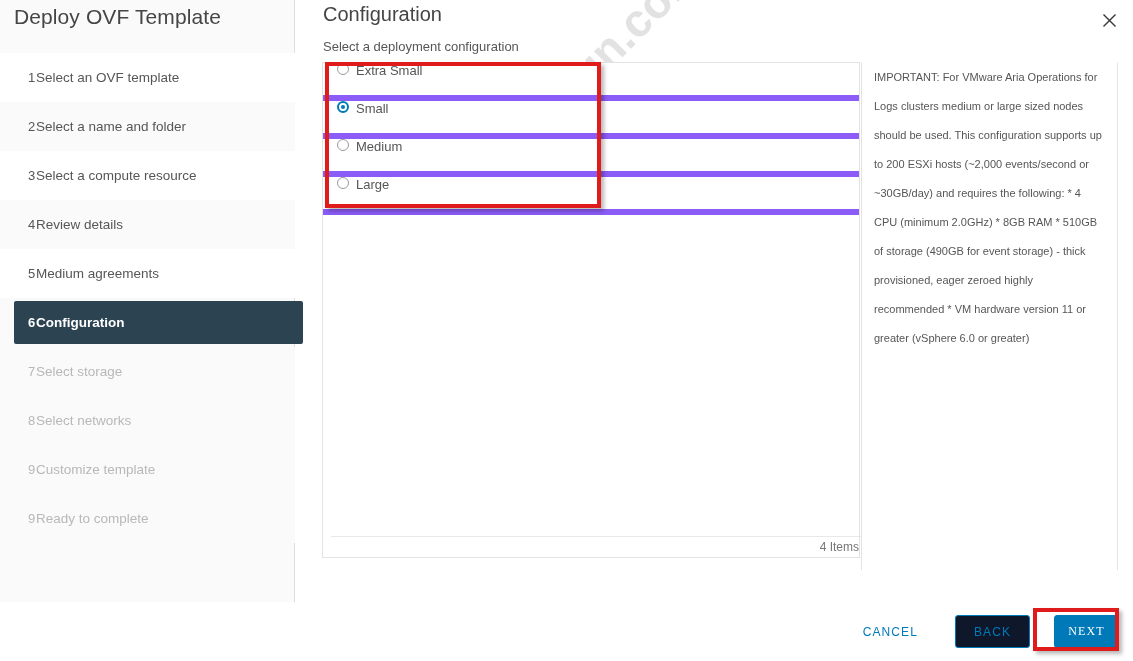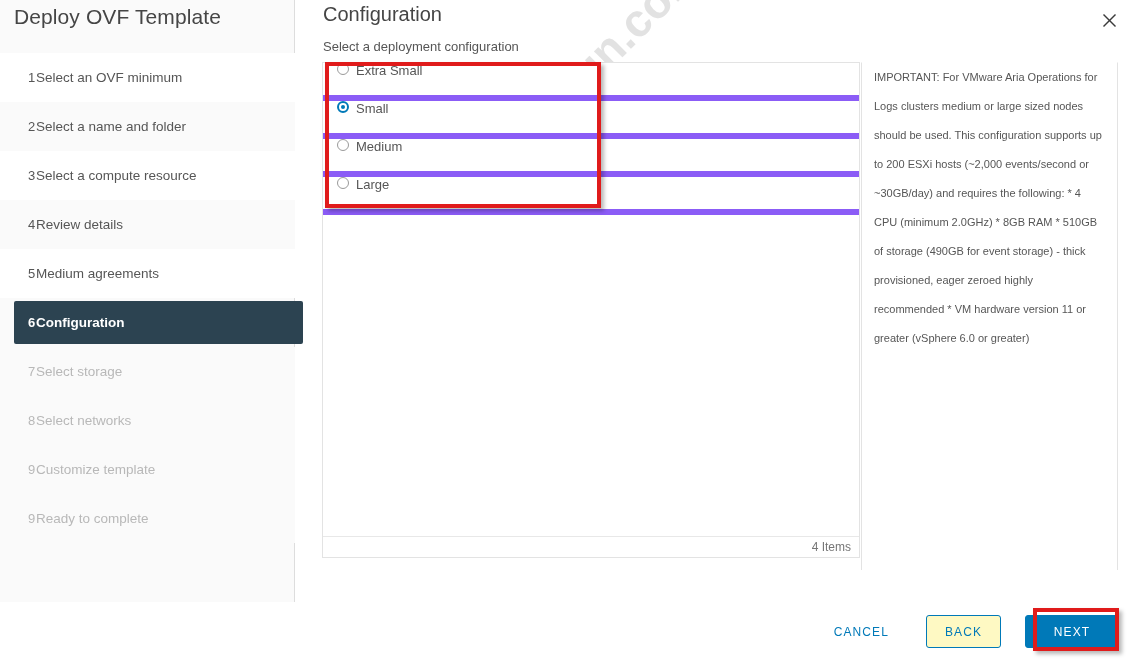--- a/index.html
+++ b/index.html
@@ -183,21 +183,21 @@
     color: #565656;
     white-space: nowrap;
   }
   #table-spacer {
     position: absolute;
     left: 0; top: 152px;
     width: 100%; height: 321px;
   }
   #table-footer {
     position: absolute;
-    left: 0; bottom: 0;
+    left: 8px; bottom: 0;
     width: 100%;
     height: 21px;
     border-top: 1px solid #e8e8e8;
     display: flex;
     align-items: center;
     justify-content: flex-end;
     padding-right: 8px;
   }
   #items-count {
     font-size: 12px;
@@ -263,48 +263,49 @@
     border-radius: 3px;
   }
   #btn-cancel {
     background: transparent;
     border: 1px solid transparent;
     color: #0079b8;
     padding: 0 14px;
     margin-right: 10px;
   }
   #btn-back {
-    background: #fef9c3;
+    background: #0f172a;
     border: 1px solid #0079b8;
     color: #0079b8;
     width: 75px;
     margin-right: 12px;
   }
   #btn-next {
     background: #0079b8;
     border: 1px solid #0079b8;
     color: #ffffff;
-    width: 94px;
+    width: 65px;
+    font-family: Liberation Serif, serif;
   }
 </style>
 </head>
 <body>
 
 <div id="wizard">
 
   <div id="watermark">mustafakarakoyun.com</div>
 
   <div id="sidebar">
     <div id="wizard-title">Deploy OVF Template</div>
     <div id="steps">
         <div class="progress-track progress-done" style="top: 0px; height: 245px;"></div>
         <div class="progress-track progress-todo" style="top: 294px; height: 196px;"></div>
         <div class="step done">
           <span class="num">1</span>
-          <span class="label">Select an OVF minimum</span>
+          <span class="label">Select an OVF template</span>
         </div>
         <div class="step done alt">
           <span class="num">2</span>
           <span class="label">Select a name and folder</span>
         </div>
         <div class="step done">
           <span class="num">3</span>
           <span class="label">Select a compute resource</span>
         </div>
         <div class="step done alt">

